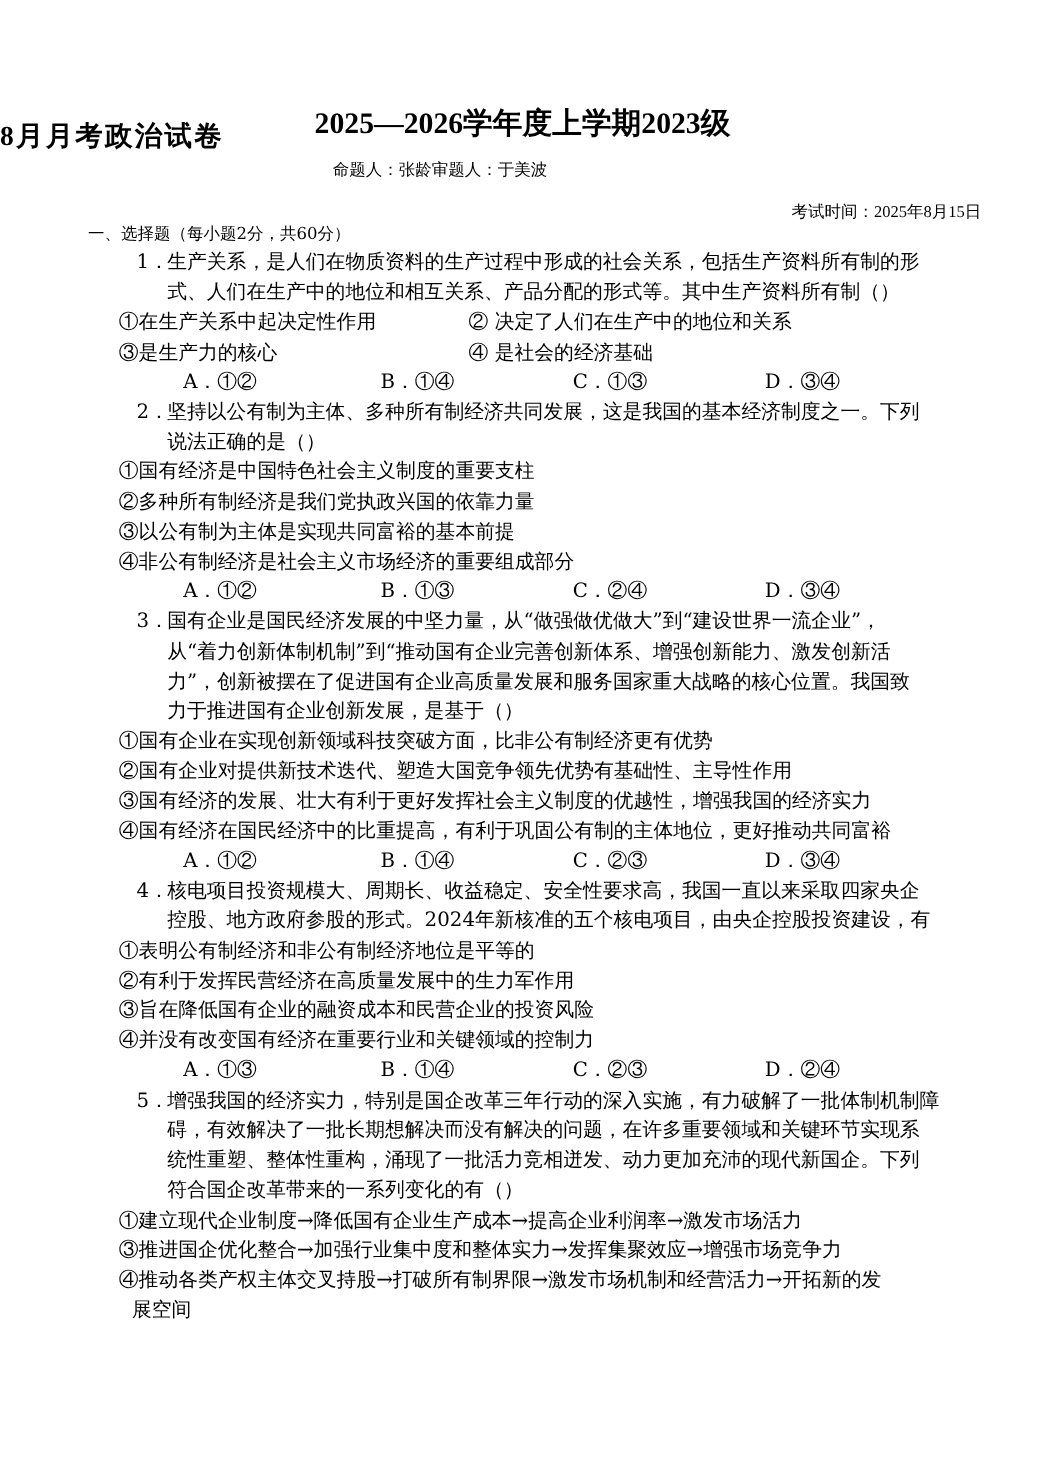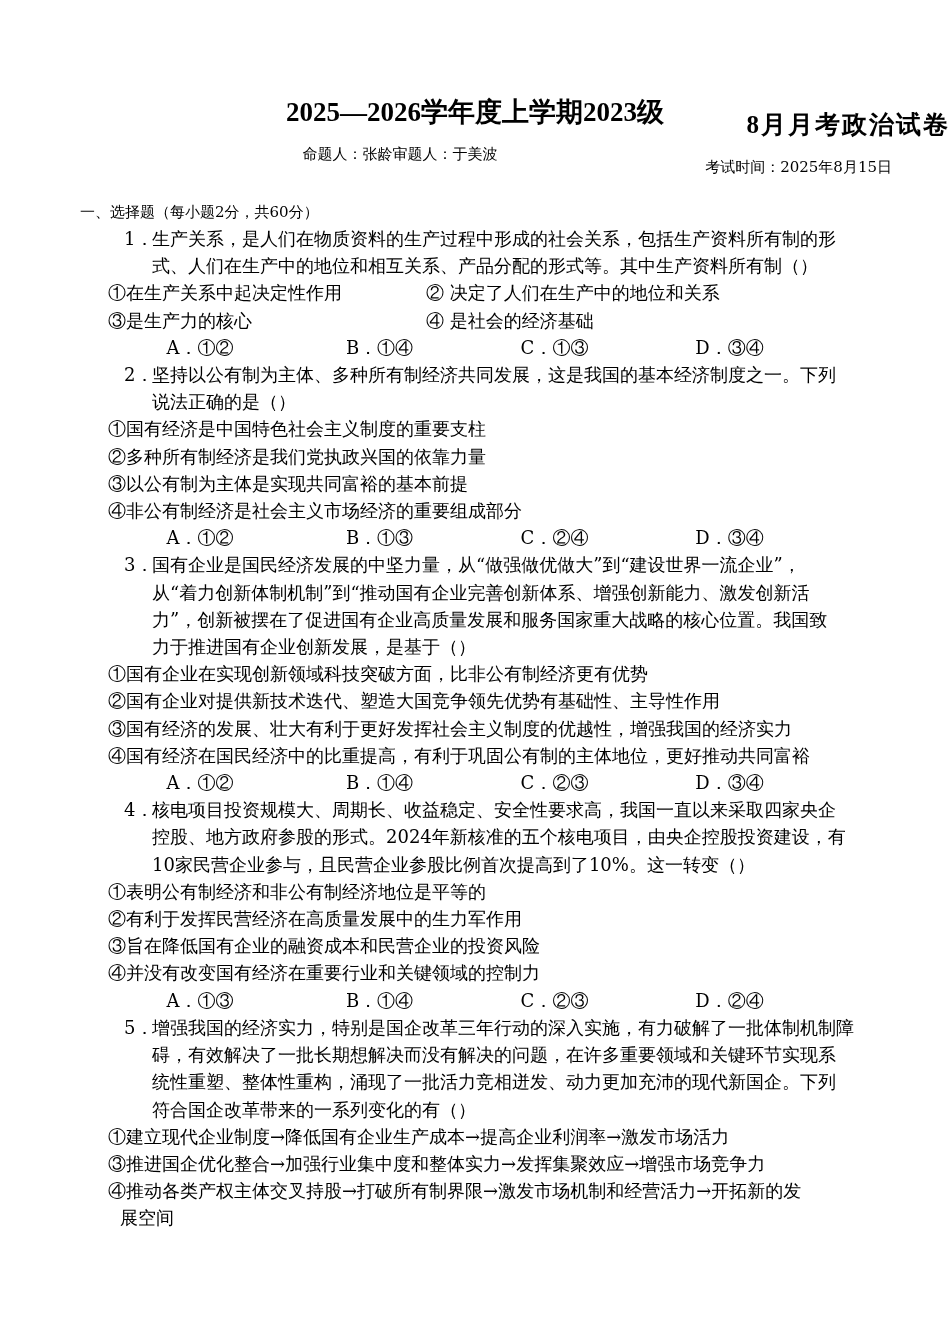--- a/index.html
+++ b/index.html
@@ -1,24 +1,24 @@
 <!DOCTYPE html>
 <html><head>
 <meta charset="utf-8">
 <style>
   html, body { margin: 0; padding: 0; background: #ffffff; }
   body { width: 950px; height: 1342px; position: relative; overflow: hidden;
          font-family: "DejaVu Serif", "Liberation Serif", serif; color: #000; }
   .page { position: absolute; left: 0; top: 0; width: 950px; height: 1342px; }
   .title1 { position: absolute; top: 96px; left: 0; width: 950px; text-align: center;
             font-family: "Liberation Serif", "DejaVu Serif", serif; font-weight: bold; font-size: 27px; line-height: 32px; }
-  .title2 { position: absolute; top: 110px; left: 0; width: 950px; text-align: right;
+  .title2 { position: absolute; top: 110px; left: 0; width: 950px; text-align: left;
             font-family: "Liberation Serif", "DejaVu Serif", serif; font-weight: bold; font-size: 25px; line-height: 30px; letter-spacing: 2px; }
   .authors { position: absolute; top: 143px; left: 0; width: 800px; text-align: center; font-size: 15px; line-height: 22px; }
-  .examtime { position: absolute; top: 156px; right: 58px; font-size: 15px; line-height: 22px; }
+  .examtime { position: absolute; top: 182px; right: 58px; font-size: 15px; line-height: 22px; font-family: Liberation Serif, serif; }
   .section { position: absolute; top: 200px; left: 80px; font-weight: normal; font-size: 15px; line-height: 24px; }
   .questions { position: absolute; top: 225px; left: 80px; width: 820px; font-size: 18px; line-height: 27.2px; }
   .q { position: relative; }
   .qline { padding-left: 28px; white-space: nowrap; margin-left: 44px; }
   .qline.first { padding-left: 0; }
   .qnum { display: inline-block; width: 28px; }
   .opt-row { padding-left: 28px; display: flex; white-space: nowrap; }
   .opt-row .half { width: 318px; }
   .stmt { padding-left: 28px; white-space: nowrap; }
   .stmt.cont { padding-left: 40px; }
@@ -87,21 +87,20 @@
         <span class="choice">A．①②</span>
         <span class="choice">B．①④</span>
         <span class="choice">C．②③</span>
         <span class="choice">D．③④</span>
       </div>
     </div>
 
     <div class="q">
       <div class="qline first"><span class="qnum">4．</span><span>核电项目投资规模大、周期长、收益稳定、安全性要求高，我国一直以来采取四家央企</span></div>
       <div class="qline">控股、地方政府参股的形式。2024年新核准的五个核电项目，由央企控股投资建设，有</div>
-      <div class="qline">10家民营企业参与，且民营企业参股比例首次提高到了10%。这一转变（）</div>
       <div class="stmt">①表明公有制经济和非公有制经济地位是平等的</div>
       <div class="stmt">②有利于发挥民营经济在高质量发展中的生力军作用</div>
       <div class="stmt">③旨在降低国有企业的融资成本和民营企业的投资风险</div>
       <div class="stmt">④并没有改变国有经济在重要行业和关键领域的控制力</div>
       <div class="choices">
         <span class="choice">A．①③</span>
         <span class="choice">B．①④</span>
         <span class="choice">C．②③</span>
         <span class="choice">D．②④</span>
       </div>

